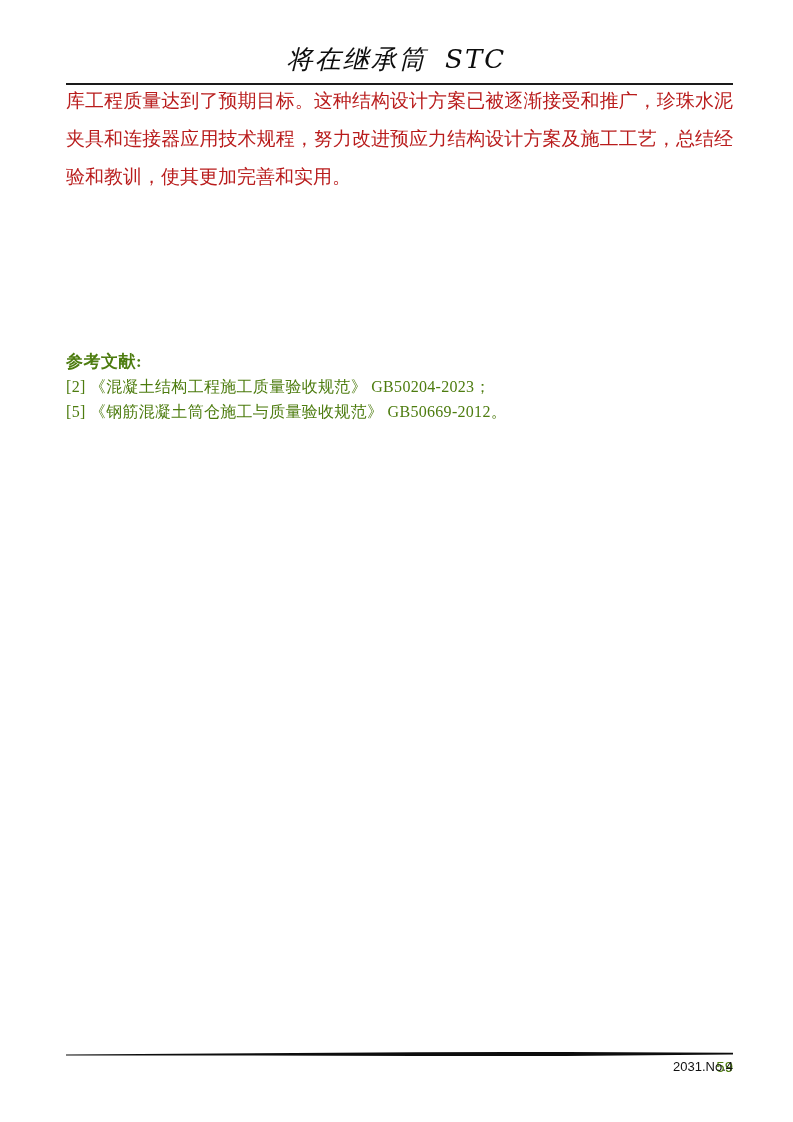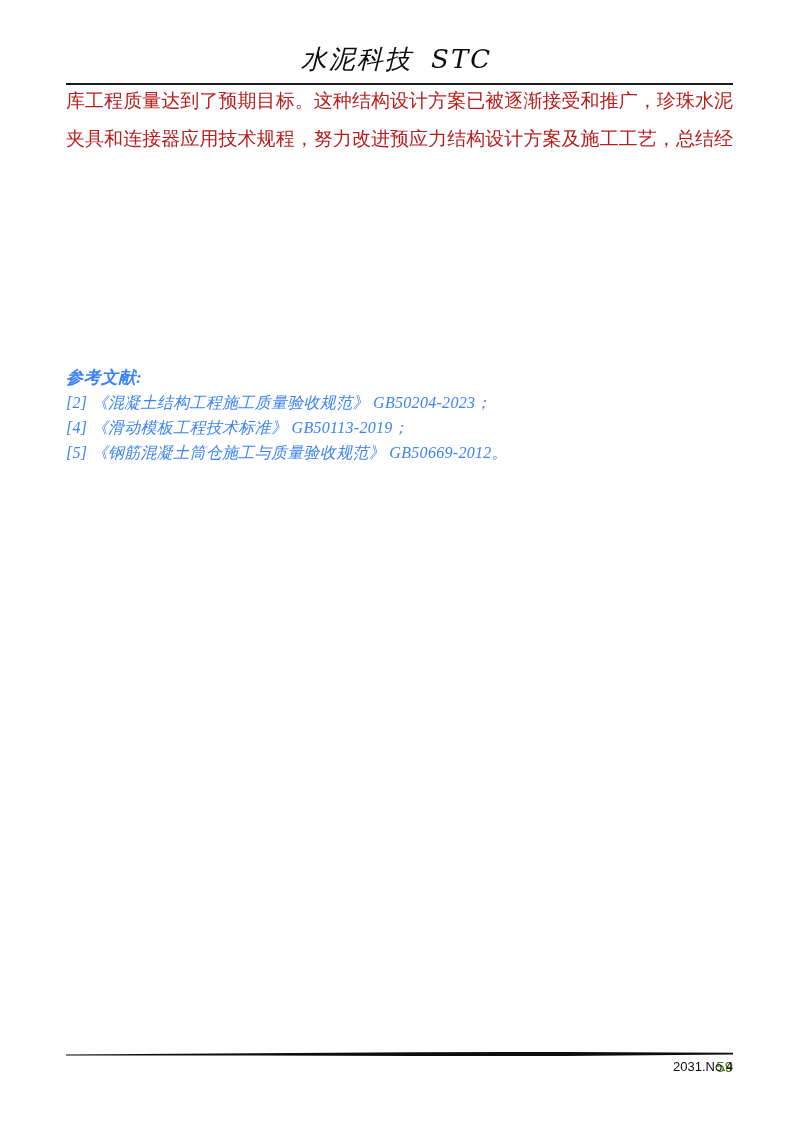--- a/index.html
+++ b/index.html
@@ -61,25 +61,24 @@
   .body-line.justify {
     white-space: normal;
     text-align: justify;
     text-align-last: justify;
     text-justify: inter-character;
   }
 
   
   .references {
     position: absolute;
-    top: 366px;
+    top: 350px;
     left: 66px;
     width: 667px;
-    color: #3b82f6;
-    font-style: italic;
+    color: #4d7c0f;
   }
   .ref-heading {
     font-size: 17px;
     font-weight: bold;
     line-height: 24px;
     letter-spacing: 0.5px;
   }
   .ref-item {
     font-size: 16px;
     line-height: 25px;
@@ -114,32 +113,32 @@
     font-size: 13px;
     line-height: 18px;
     color: #111111;
   }
 </style>
 </head>
 <body>
 
 <div class="page">
 
-  <div class="journal-title">水泥科技 STC</div>
+  <div class="journal-title">将在继承筒 STC</div>
   <div class="header-rule"></div>
 
   <div class="body-text">
     <div class="body-line justify">库工程质量达到了预期目标。这种结构设计方案已被逐渐接受和推广，珍珠水泥</div>
     <div class="body-line justify">夹具和连接器应用技术规程，努力改进预应力结构设计方案及施工工艺，总结经</div>
+    <div class="body-line">验和教训，使其更加完善和实用。</div>
   </div>
 
   <div class="references">
     <div class="ref-heading">参考文献:</div>
     <div class="ref-item">[2] 《混凝土结构工程施工质量验收规范》 GB50204-2023；</div>
-    <div class="ref-item">[4] 《滑动模板工程技术标准》 GB50113-2019；</div>
     <div class="ref-item">[5] 《钢筋混凝土筒仓施工与质量验收规范》 GB50669-2012。</div>
   </div>
 
   <svg class="footer-rule" viewBox="0 0 667 6" preserveAspectRatio="none" xmlns="http://www.w3.org/2000/svg">
     <polygon fill="#0d0d0d" points="0,3.6 150,2.4 350,1.2 500,1.0 667,1.8 667,3.6 500,5.0 350,5.0 150,4.4 0,4.4"></polygon>
   </svg>
   <div class="footer-page-number">59</div>
   <div class="footer-issue">2031.No.4</div>
 
 </div>

